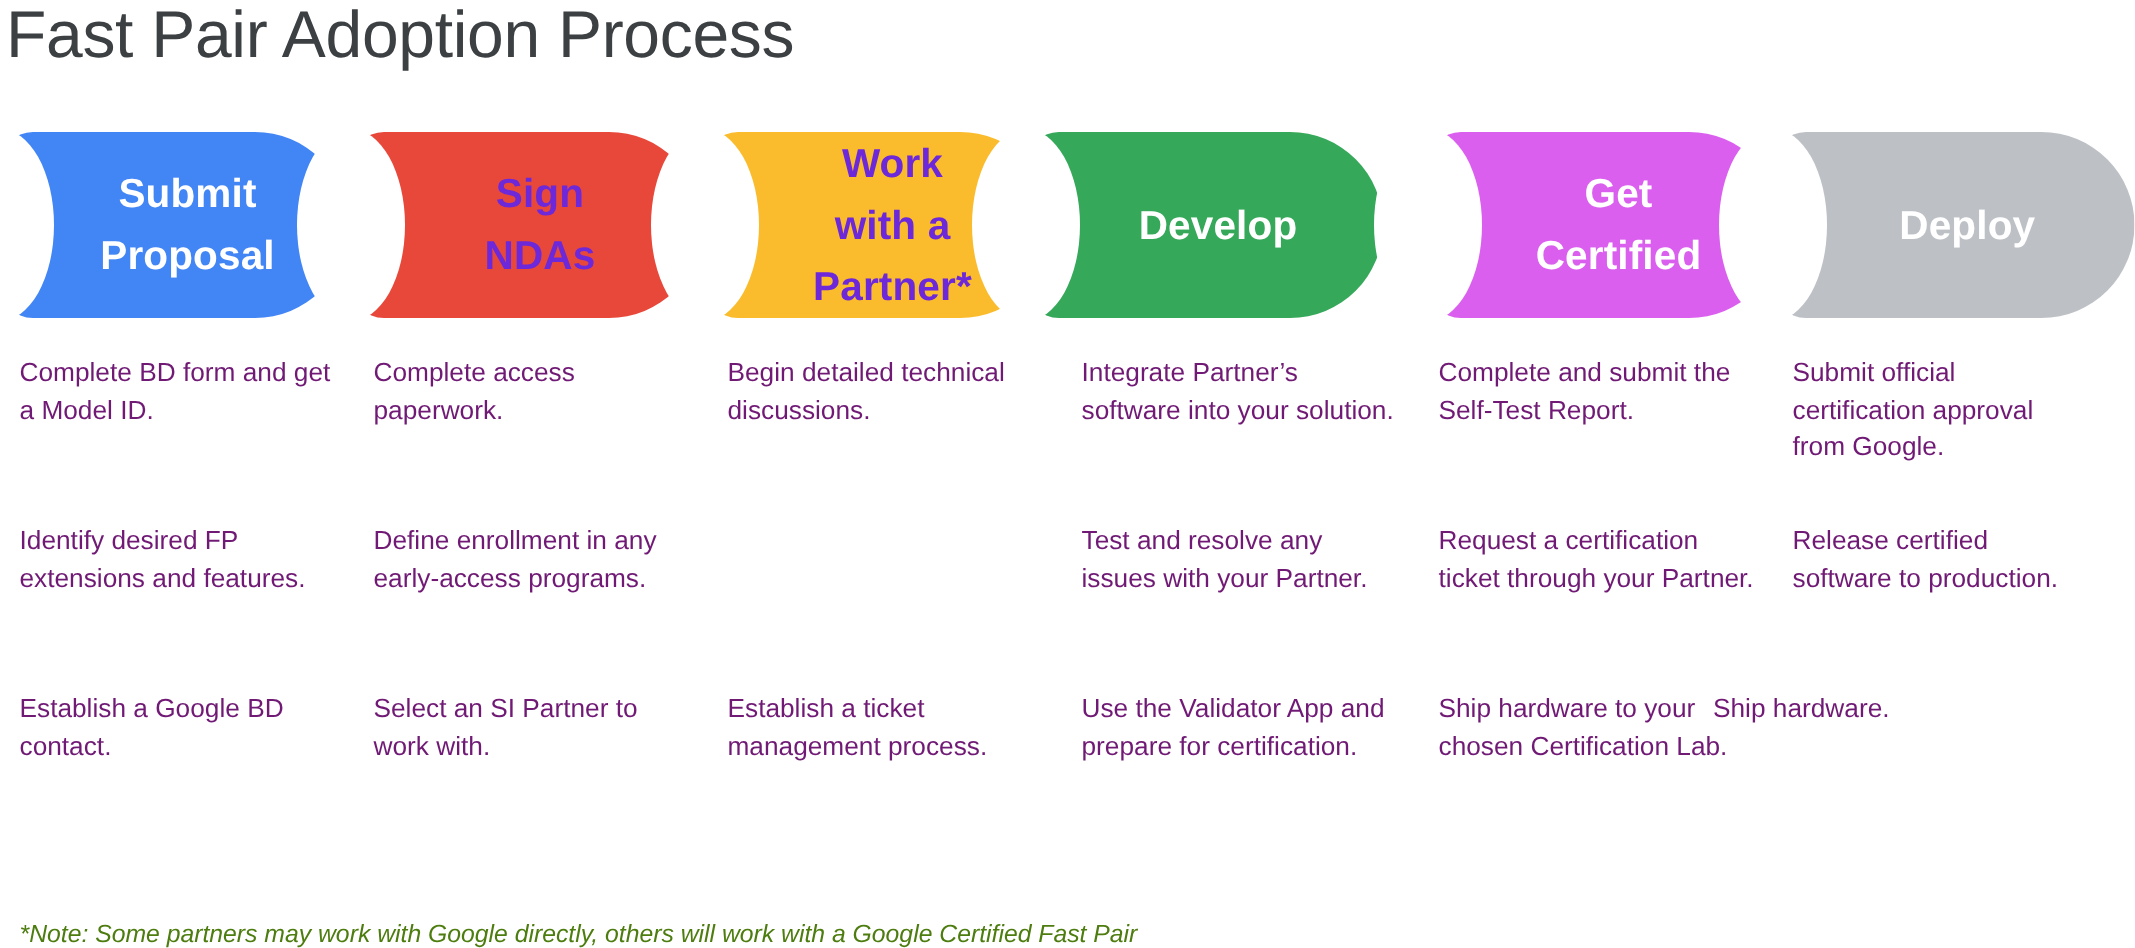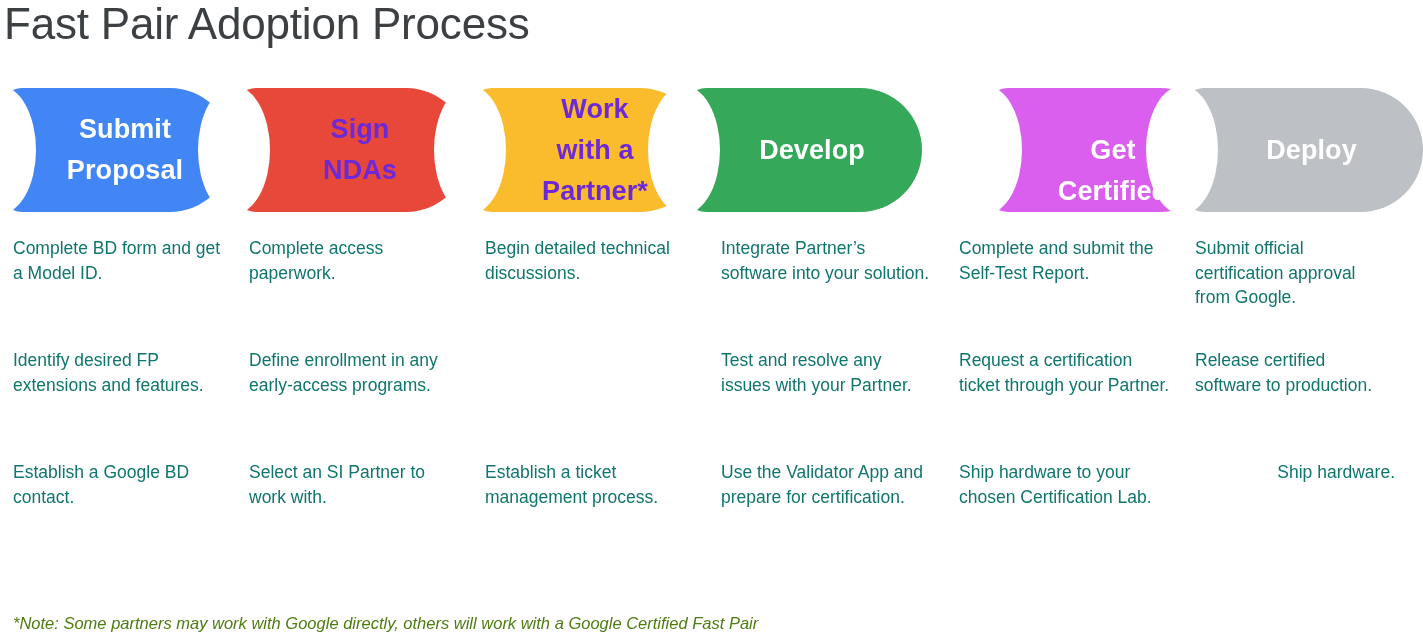--- a/index.html
+++ b/index.html
@@ -90,21 +90,21 @@
   .row {
     position: relative;
     width: 1423px;
     height: 112px;
   }
   .cell {
     position: absolute;
     top: 0;
     font-size: 17.5px;
     line-height: 24.5px;
-    color: #0f766e;
+    color: #701a75;
     font-weight: 400;
   }
 
   
   .footnote {
     position: absolute;
     left: 13px;
     top: 612px;
     width: 760px;
     font-size: 16.5px;
@@ -136,21 +136,21 @@
       <div class="chev-notch"></div>
       <div class="chev-label" style="color: #6d28d9;">Work
 with a
 Partner*</div>
     </div>
     <div class="chev" style="left: 684px; width: 238px;">
       <div class="chev-body" style="background: rgb(53, 168, 90);"></div>
       <div class="chev-notch"></div>
       <div class="chev-label" style="color: rgb(255, 255, 255);">Develop</div>
     </div>
-    <div class="chev" style="left: 986px; width: 236px; align-items: flex-end;">
+    <div class="chev" style="left: 952px; width: 236px;">
       <div class="chev-body" style="background: rgb(219, 95, 238);"></div>
       <div class="chev-notch"></div>
       <div class="chev-label" style="color: rgb(255, 255, 255);">Get
 Certified</div>
     </div>
     <div class="chev" style="left: 1182px; width: 241px;">
       <div class="chev-body" style="background: rgb(189, 193, 198);"></div>
       <div class="chev-notch"></div>
       <div class="chev-label" style="color: rgb(255, 255, 255);">Deploy</div>
     </div>
@@ -171,17 +171,17 @@
       <div class="cell" style="left: 721px; width: 210px;">Test and resolve any issues with your Partner.</div>
       <div class="cell" style="left: 959px; width: 215px;">Request a certification ticket through your Partner.</div>
       <div class="cell" style="left: 1195px; width: 200px;">Release certified software to production.</div>
     </div>
     <div class="row">
       <div class="cell" style="left: 13px; width: 215px;">Establish a Google BD contact.</div>
       <div class="cell" style="left: 249px; width: 210px;">Select an SI Partner to work with.</div>
       <div class="cell" style="left: 485px; width: 215px;">Establish a ticket management process.</div>
       <div class="cell" style="left: 721px; width: 210px;">Use the Validator App and prepare for certification.</div>
       <div class="cell" style="left: 959px; width: 215px;">Ship hardware to your chosen Certification Lab.</div>
-      <div class="cell" style="left: 1195px; width: 200px; text-align: right;">Ship hardware.</div>
+      <div class="cell" style="left: 1142px; width: 200px;">Ship hardware.</div>
     </div>
   </div>
 
 <div class="footnote">*Note: Some partners may work with Google directly, others will work with a Google Certified Fast Pair System Integrators (SI).</div>
 
 </body></html>

